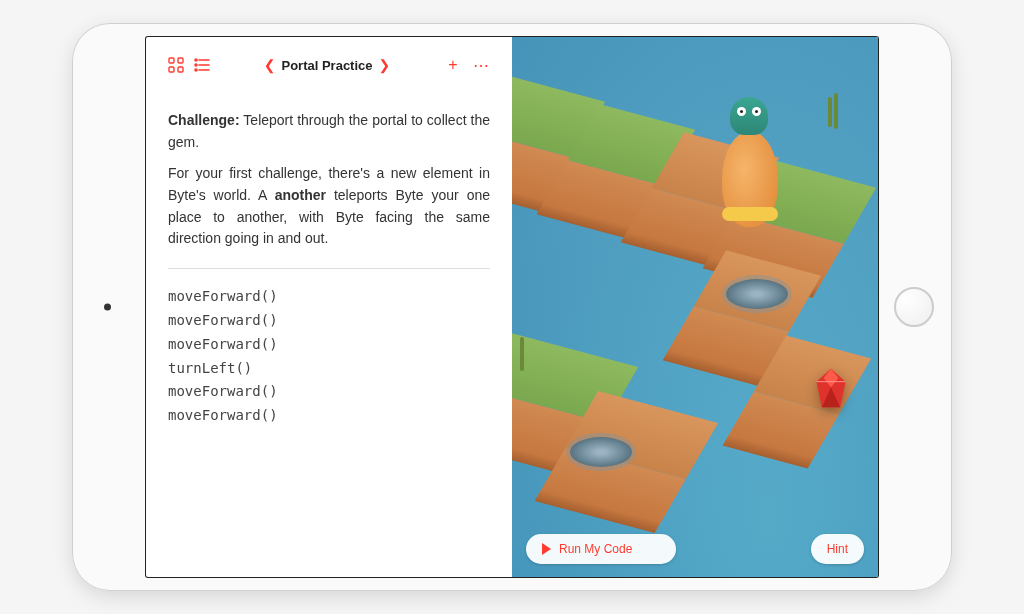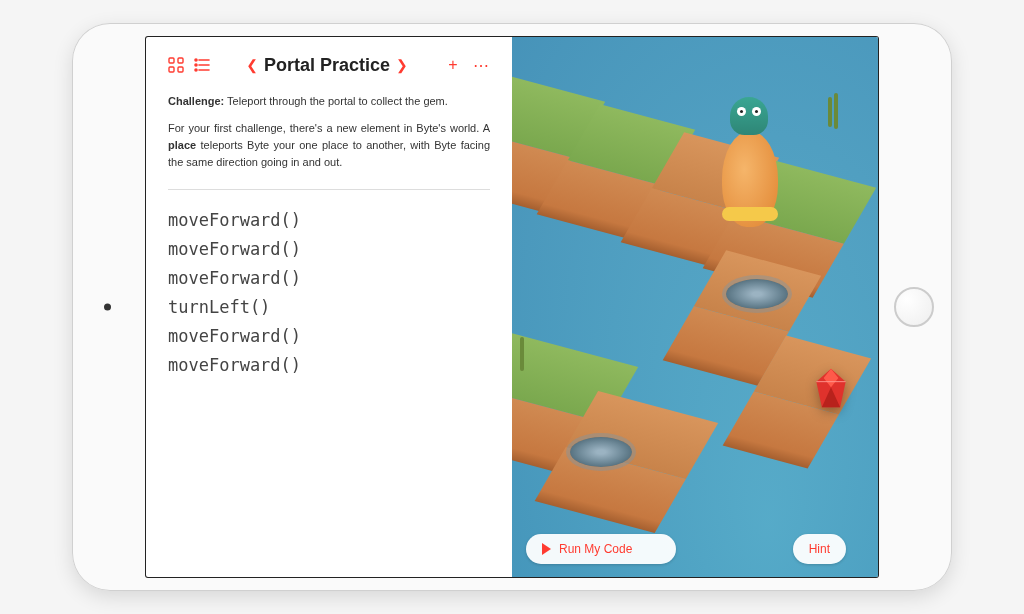--- a/index.html
+++ b/index.html
@@ -75,43 +75,44 @@
 .nav-title-group {
   flex: 1;
   display: flex;
   align-items: center;
   justify-content: center;
   gap: 6px;
 }
 .chev { color: #ff3b30; font-size: 14px; }
 .title {
   font-weight: 700;
-  font-size: 18px;
+  font-size: 13px;
   color: #222;
 }
 .icon-plus, .icon-more {
   color: #ff3b30;
   font-size: 16px;
   text-align: center;
   width: 18px;
 }
 .challenge-body {
-  font-size: 11px;
+  font-size: 14px;
   color: #333;
   line-height: 1.55;
+  margin-top: 17px;
 }
 .challenge-body p { margin-bottom: 10px; text-align: justify; }
 .challenge-body strong { font-weight: 700; }
 .link-cmd { color: #ff3b30; }
 .code-area {
   border-top: 1px solid #ddd;
   margin-top: 8px;
   padding-top: 16px;
   font-family: "SF Mono", Menlo, Consolas, monospace;
-  font-size: 17px;
+  font-size: 14px;
   color: #444;
   line-height: 1.7;
 }
 .right-pane {
   width: 50%;
   position: relative;
   background: linear-gradient(#a8d5e8 0%, #a8d5e8 35%, #5ba8c9 100%);
   overflow: hidden;
 }
 .water {
@@ -203,21 +204,21 @@
   width: 62px;
   height: 30px;
   border-radius: 50%;
   background: radial-gradient(ellipse at center, #9bb3c2 10%, #6e8998 50%, #4d6876 80%);
   box-shadow: 0 0 0 4px rgba(120,150,170,0.4);
 }
 .portal1 { left: 214px; top: 242px; }
 .portal2 { left: 58px; top: 400px; }
 .bottom-bar {
   position: absolute;
-  left: 0; right: 18px; bottom: 0;
+  left: 0; right: 0; bottom: 0;
   height: 56px;
   display: flex;
   align-items: center;
   justify-content: center;
   gap: 4px;
   padding: 0 14px;
 }
 .run-btn, .hint-btn {
   background: rgba(255,255,255,0.94);
   border-radius: 18px;
@@ -287,21 +288,21 @@
         <span class="icon-plus">+</span>
         <span class="icon-more">⋯</span>
       </div>
 
       <div class="challenge-body">
         <p>
           <strong>Challenge:</strong>
           <span>Teleport through the portal to collect the gem.</span>
         </p>
         <p>
-          <span>For your first challenge, there's a new element in Byte's world. A </span><strong>place</strong><span> teleports Byte your one place to another, with Byte facing the same direction going in and out.</span>
+          <span>For your first challenge, there's a new element in Byte's world. A </span><strong>another</strong><span> teleports Byte your one place to another, with Byte facing the same direction going in and out.</span>
         </p>
       </div>
 
       <div class="code-area">
         <div>moveForward()</div>
         <div>moveForward()</div>
         <div>moveForward()</div>
         <div>turnLeft()</div>
         <div>moveForward()</div>
         <div>moveForward()</div>

